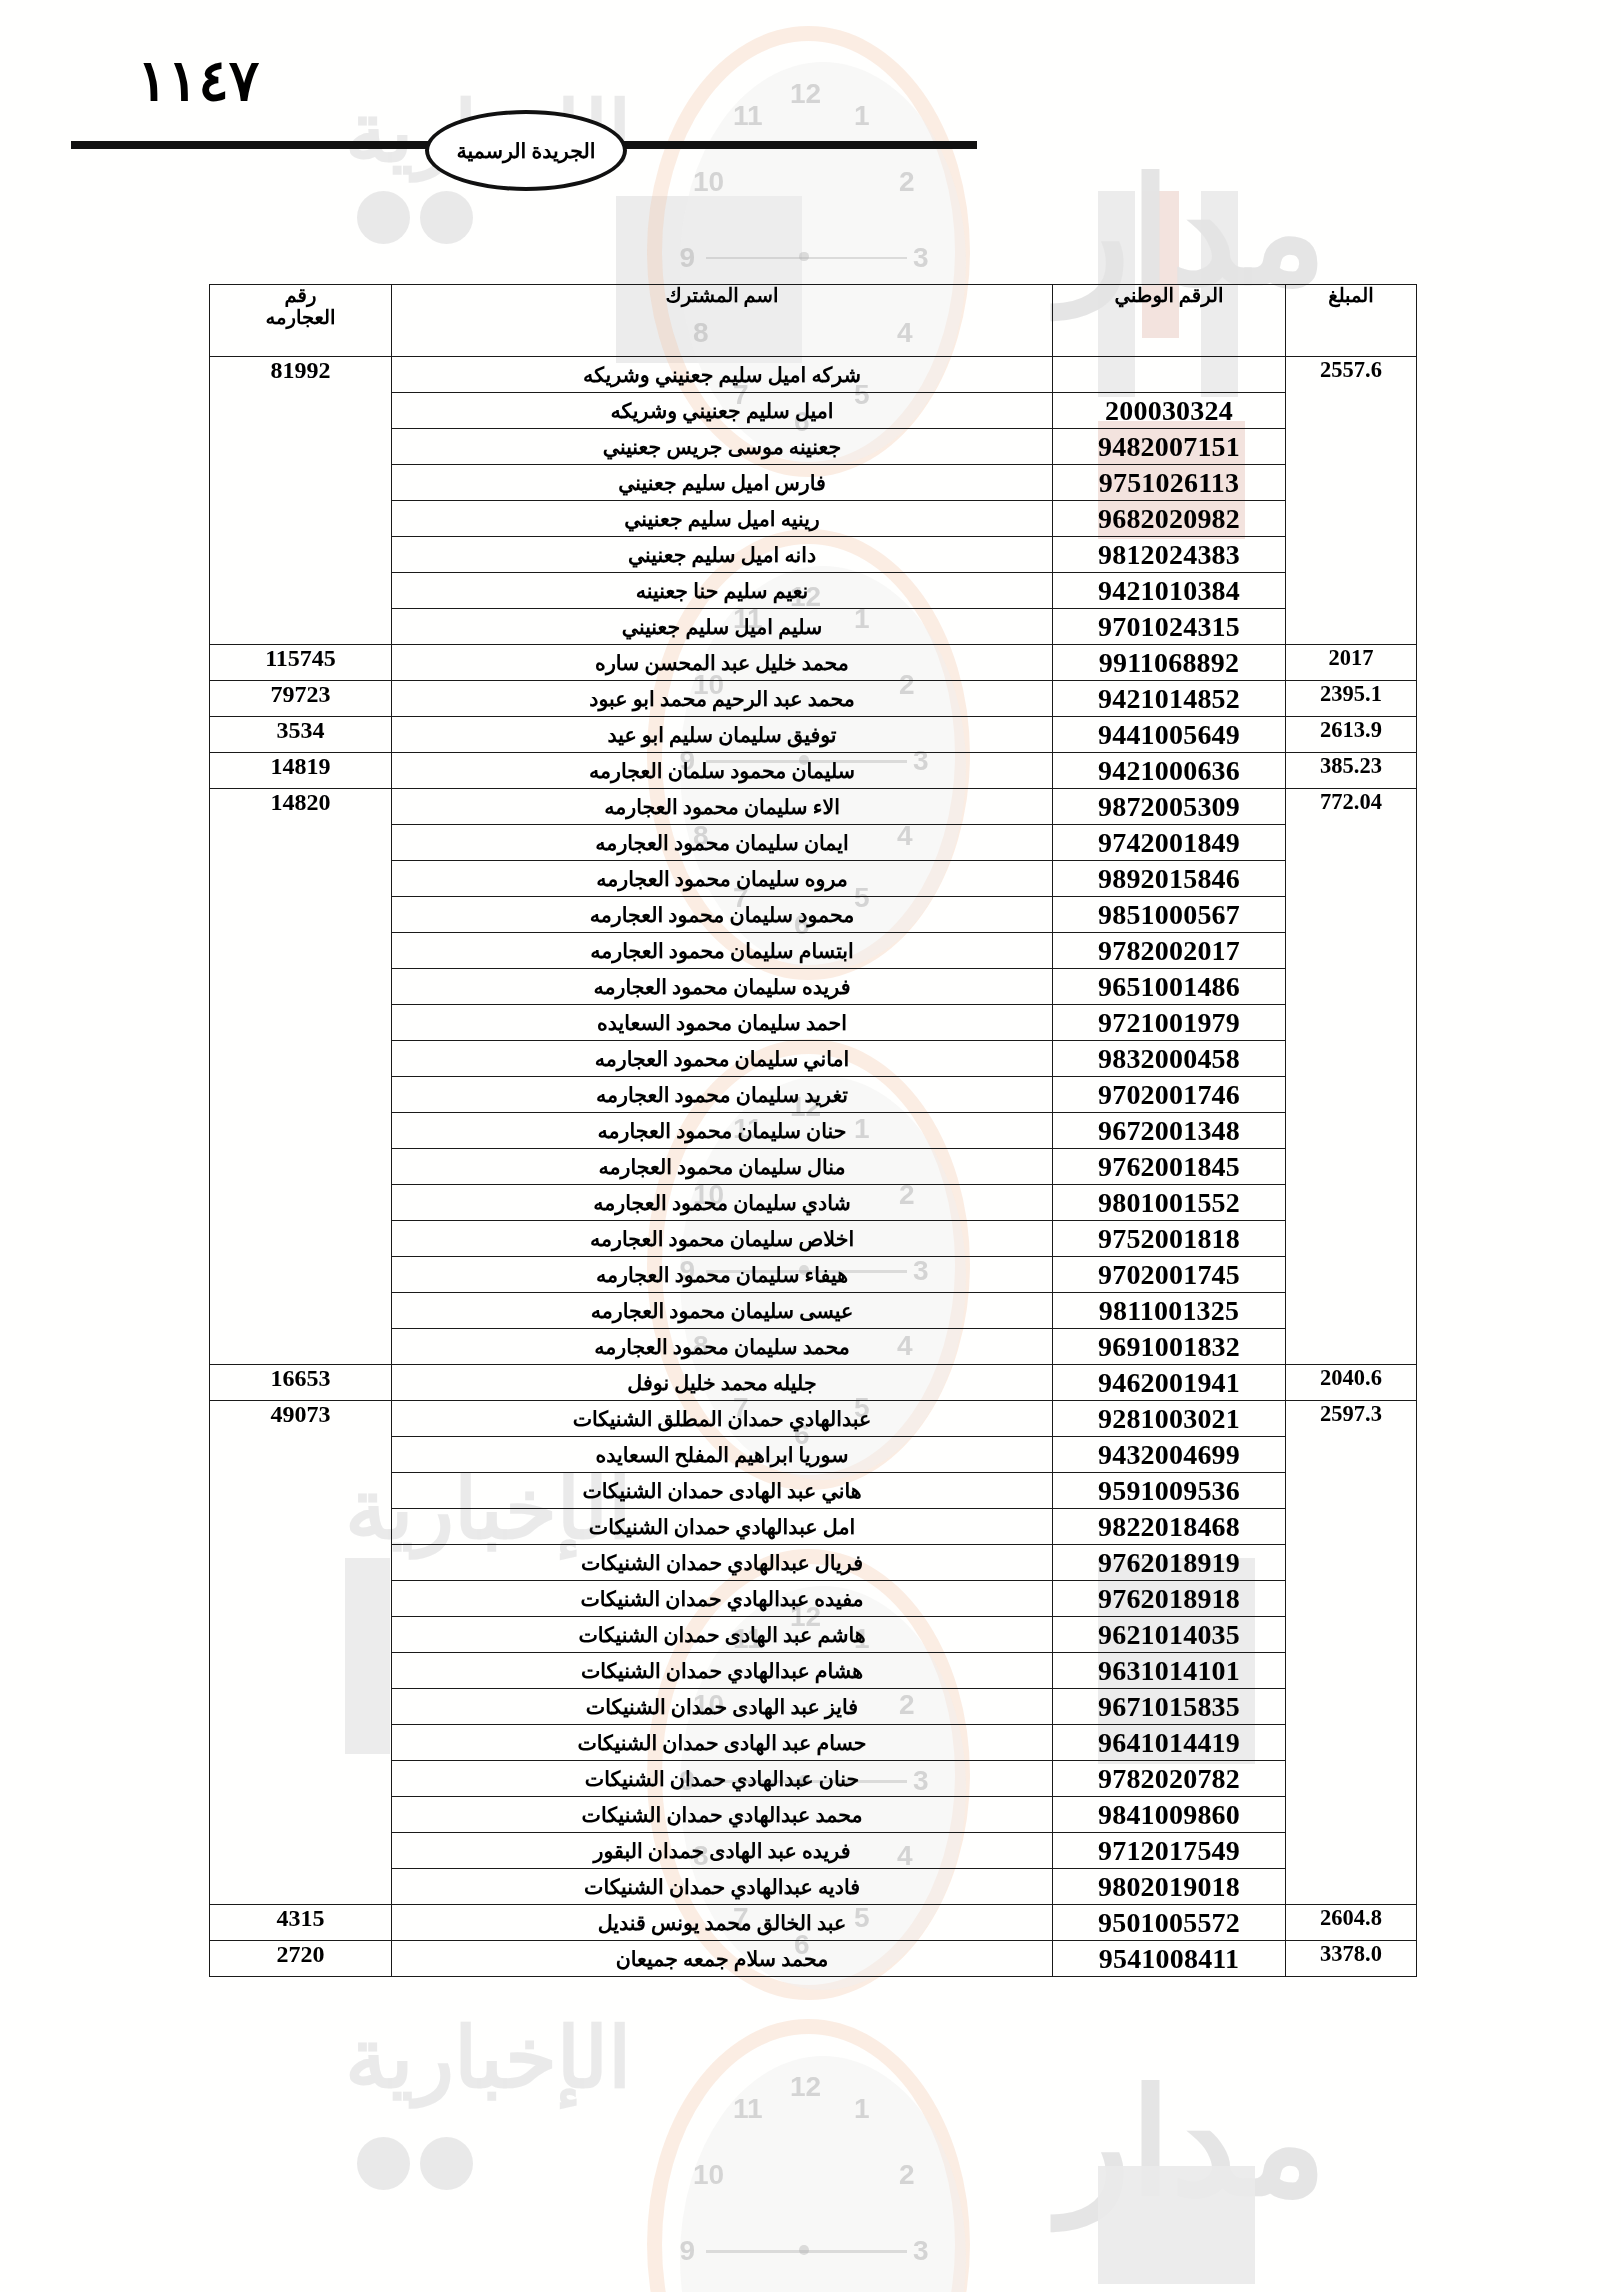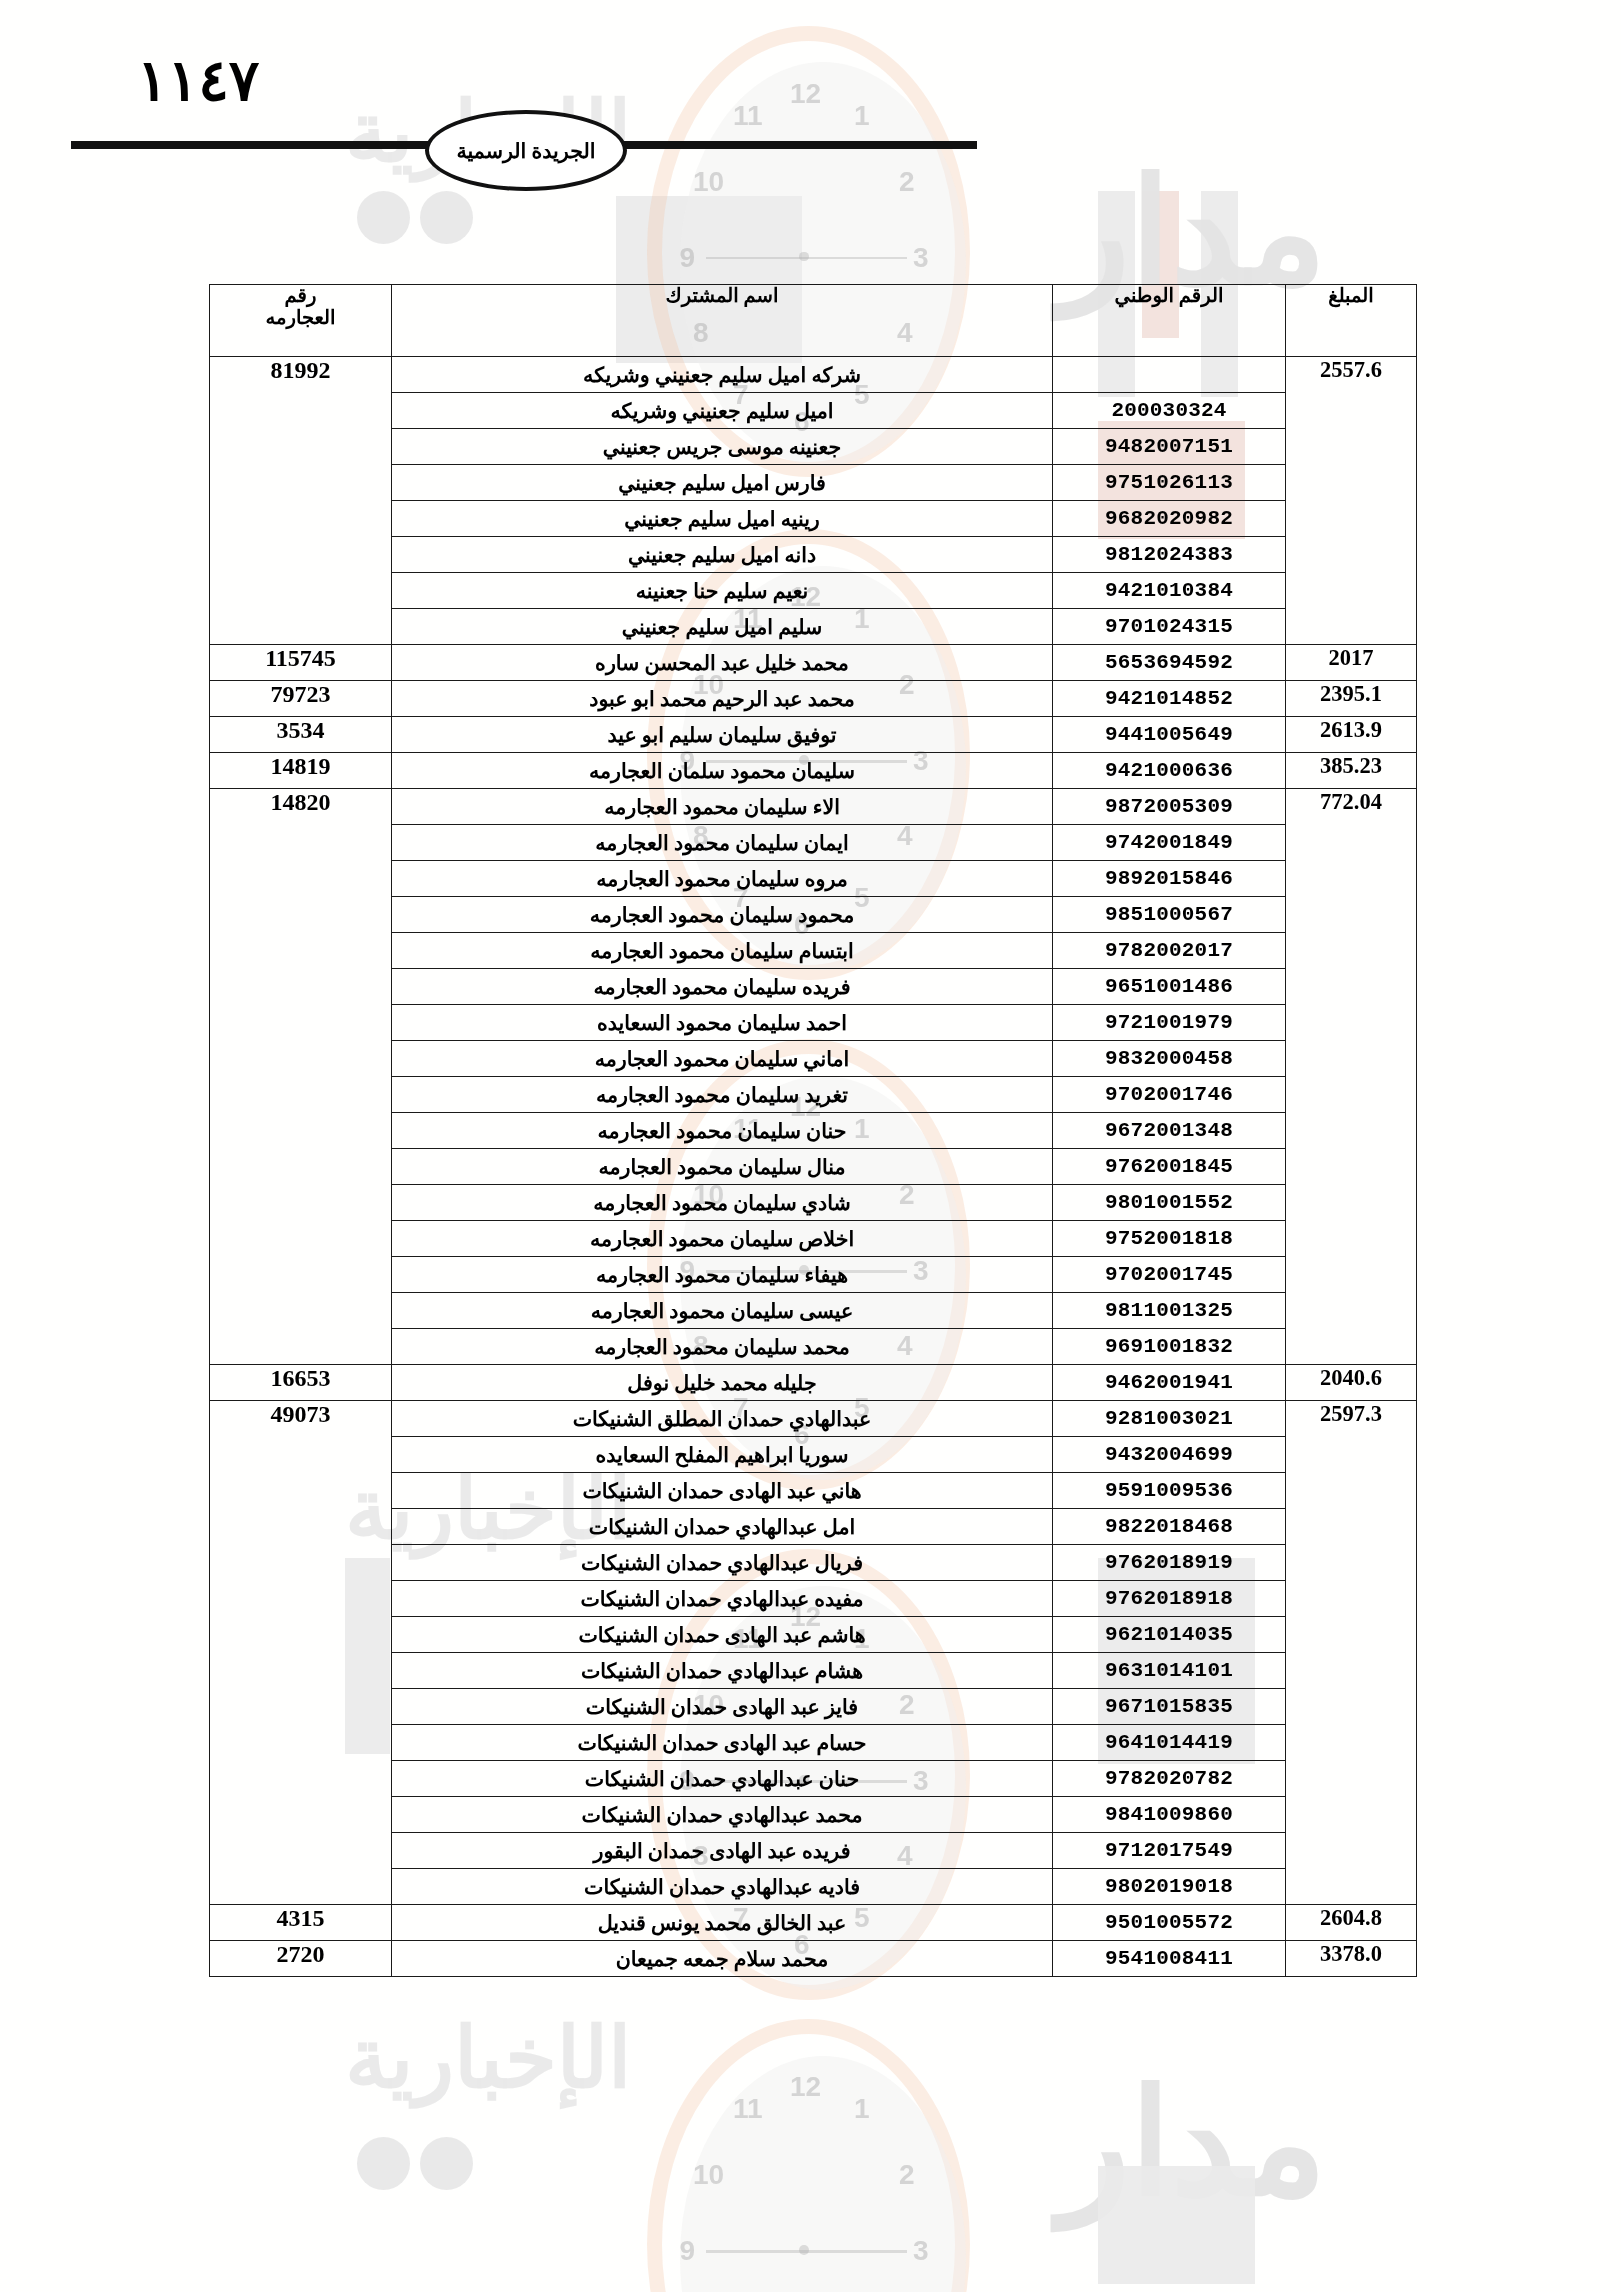--- a/index.html
+++ b/index.html
@@ -166,23 +166,22 @@
     height: 35px;
     font-size: 20.6px;
     font-weight: bold;
     text-align: center;
     vertical-align: middle;
     font-family: "Liberation Serif", serif;
     white-space: nowrap;
   }
   td.num {
     direction: ltr;
-    font-size: 21px;
+    font-size: 28px;
     letter-spacing: 0.2px;
-    font-family: Liberation Mono, monospace;
   }
   td.amount {
     direction: ltr;
     font-size: 22.5px;
     vertical-align: top;
     padding-top: 3.9px;
   }
   td.subid {
     direction: ltr;
     font-size: 24px;
@@ -369,21 +368,21 @@
             <tr>
               <td class="cell num">9421010384</td>
               <td class="cell name">نعيم سليم حنا جعنينه</td>
             </tr>
             <tr>
               <td class="cell num">9701024315</td>
               <td class="cell name">سليم اميل سليم جعنيني</td>
             </tr>
             <tr>
               <td class="cell amount groupcap" rowspan="1">2017</td>
-              <td class="cell num">5653694592</td>
+              <td class="cell num">9911068892</td>
               <td class="cell name">محمد خليل عبد المحسن ساره</td>
               <td class="cell subid groupcap" rowspan="1">115745</td>
             </tr>
             <tr>
               <td class="cell amount groupcap" rowspan="1">2395.1</td>
               <td class="cell num">9421014852</td>
               <td class="cell name">محمد عبد الرحيم محمد ابو عبود</td>
               <td class="cell subid groupcap" rowspan="1">79723</td>
             </tr>
             <tr>

